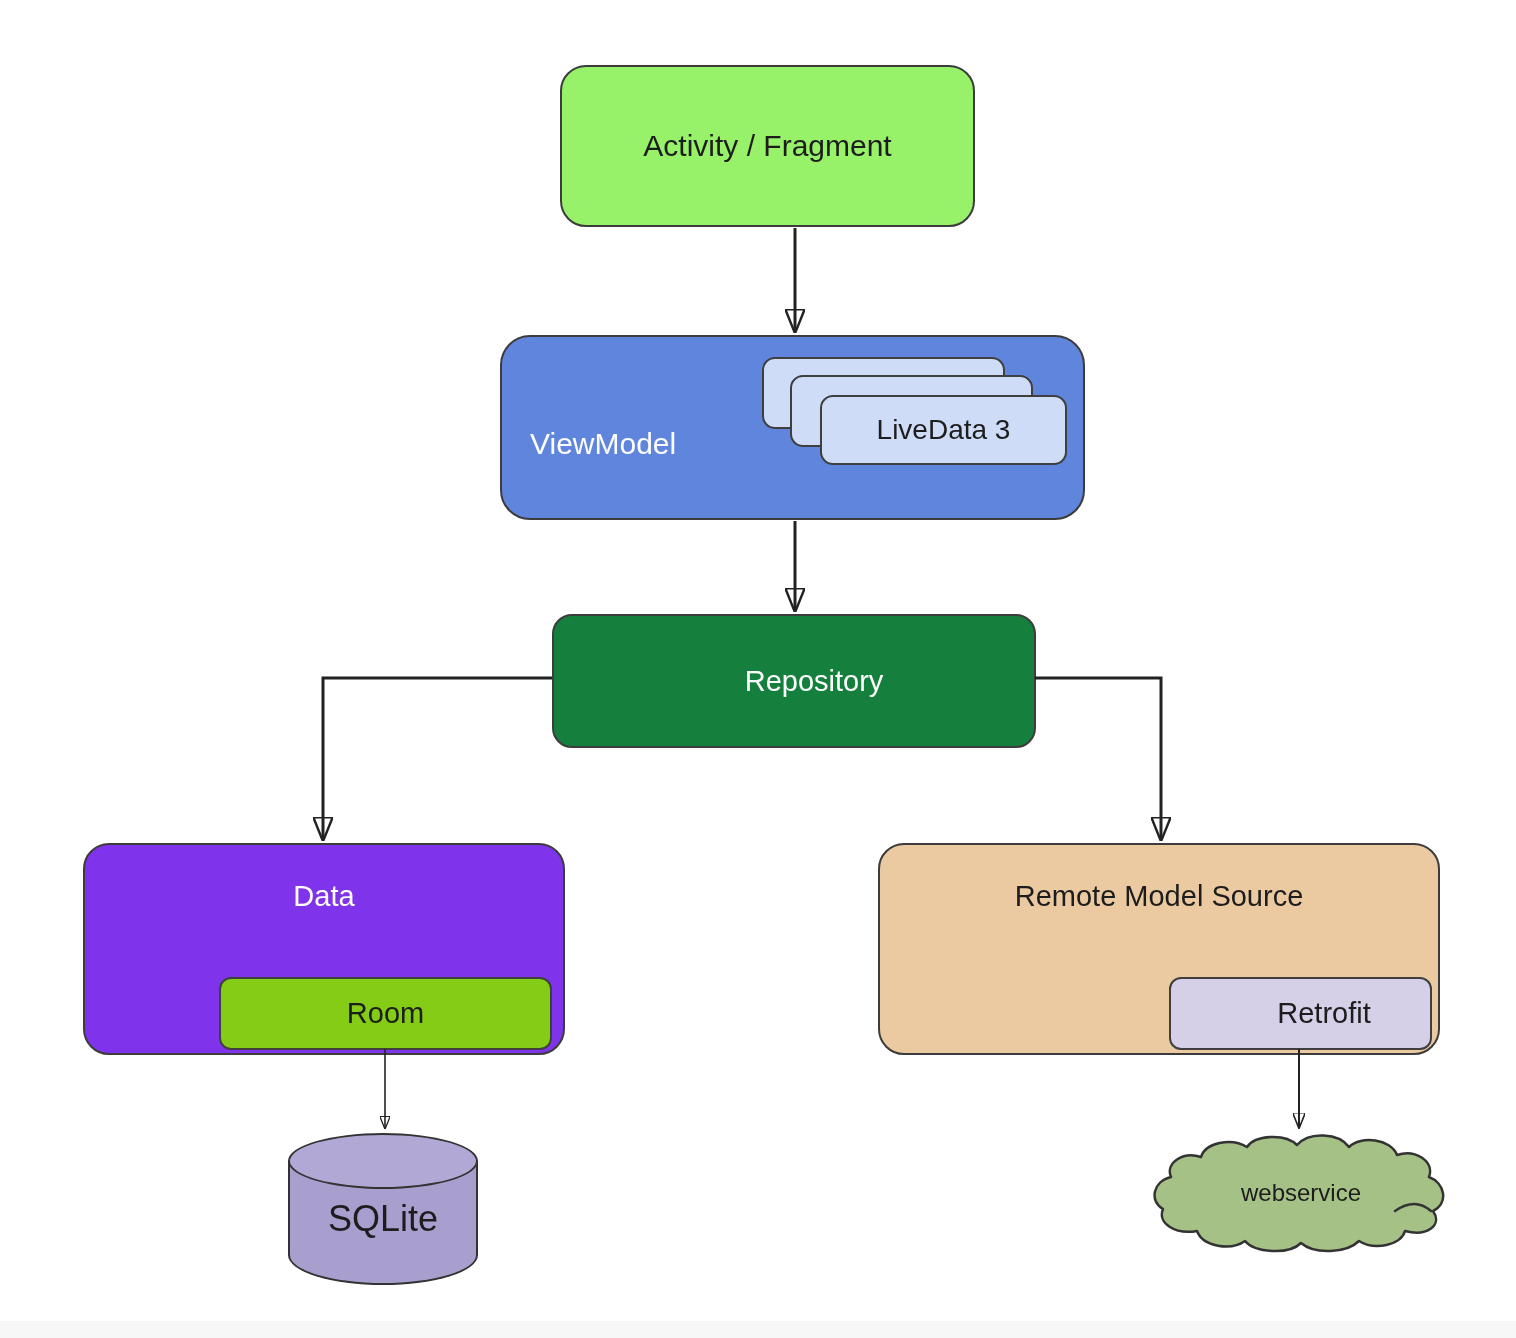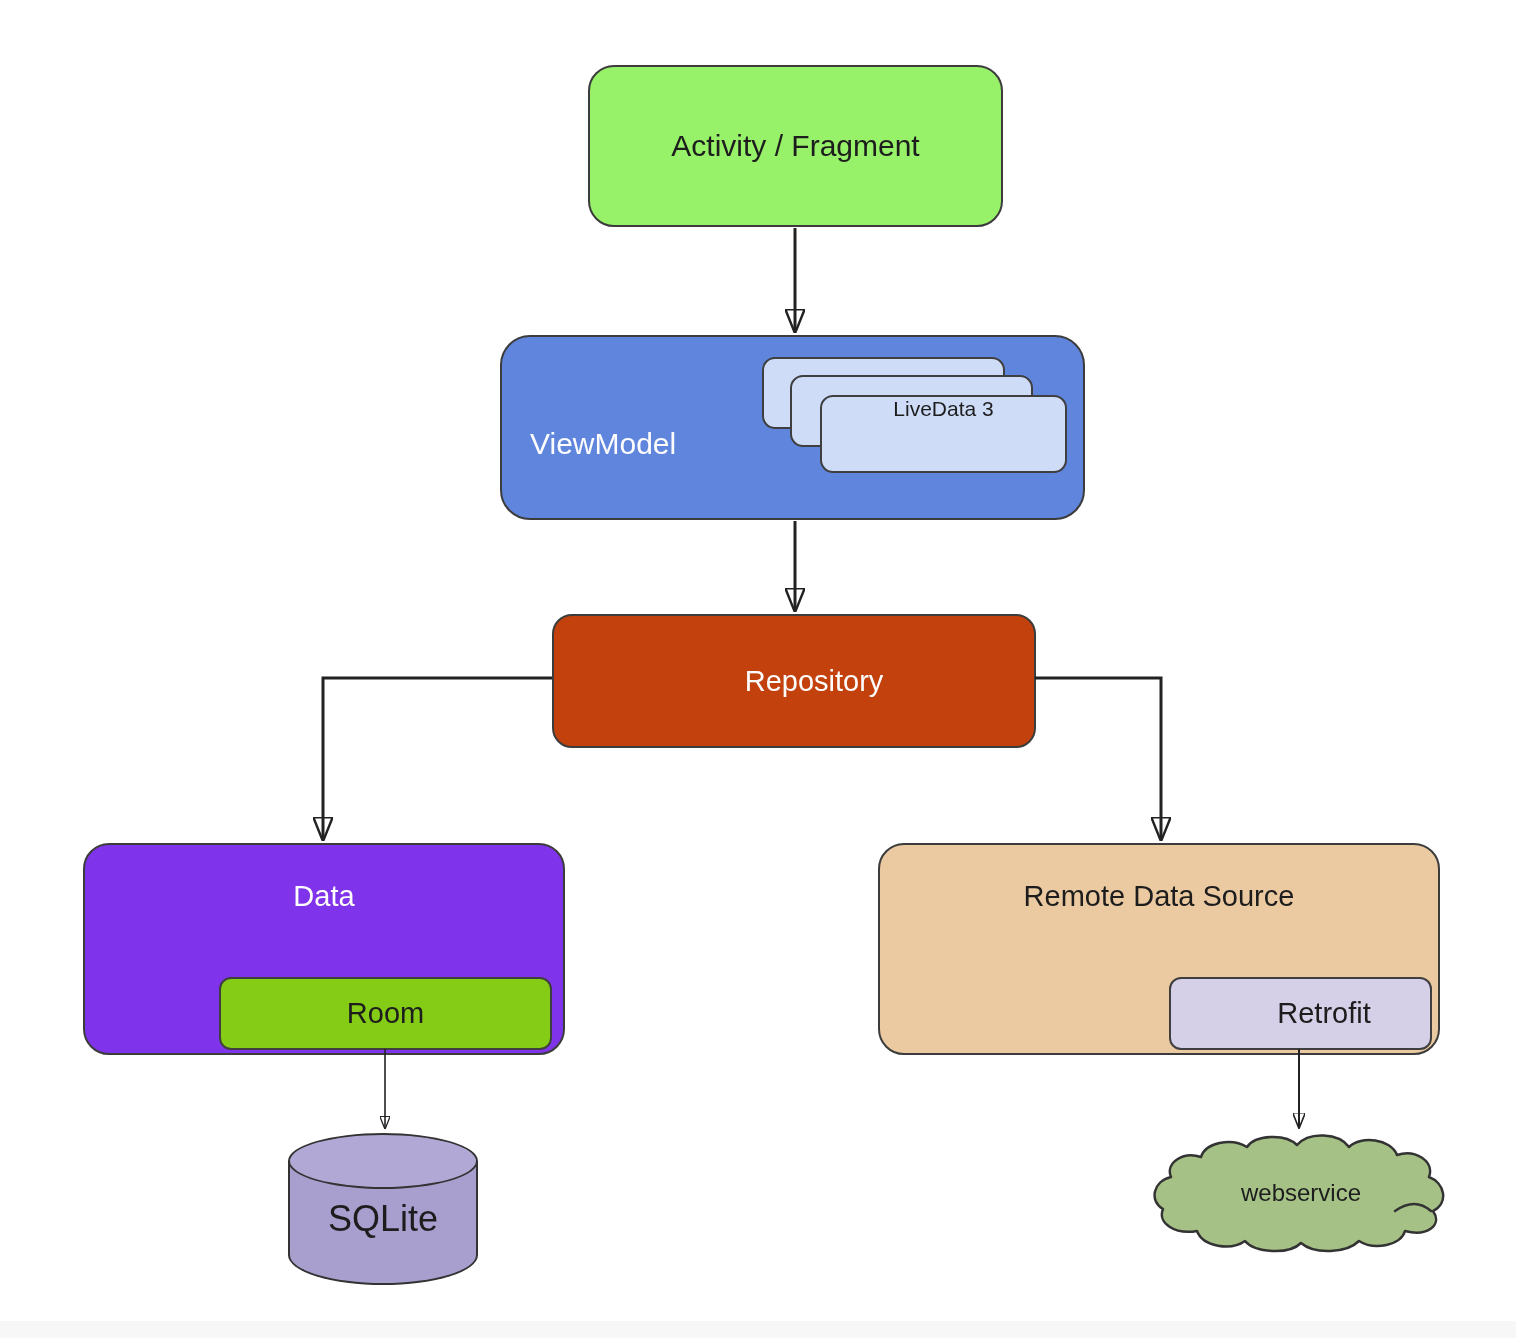--- a/index.html
+++ b/index.html
@@ -5,33 +5,33 @@
   html,body{margin:0;padding:0;background:#ffffff;}
   .canvas{
     position:relative;width:1516px;height:1338px;background:#ffffff;overflow:hidden;
     font-family:"Liberation Sans","DejaVu Sans",sans-serif;
   }
   .node{position:absolute;box-sizing:border-box;border:2px solid #3c3c3c;}
   .lbl-dark{color:#1d1d1d;}
   .lbl-light{color:#fdfdfd;}
 
   
-  .activity{left:588px;top:65px;width:415px;height:162px;border-radius:26px;
+  .activity{left:560px;top:65px;width:415px;height:162px;border-radius:26px;
     display:flex;align-items:center;justify-content:center;font-size:30px;}
 
   
   .viewmodel{left:500px;top:335px;width:585px;height:185px;border-radius:30px;}
   .vm-label{position:absolute;left:28px;top:16px;height:100%;display:flex;align-items:center;
     font-size:30px;}
   .card{position:absolute;box-sizing:border-box;border:2px solid #3f3f3f;border-radius:13px;
     width:243px;height:72px;}
   .card-back{left:260px;top:20px;}
   .card-mid{left:288px;top:38px;}
-  .card-front{left:318px;top:58px;width:247px;height:78px;
-    display:flex;align-items:flex-start;justify-content:center;font-size:21px;}
+  .card-front{left:318px;top:58px;width:247px;height:70px;
+    display:flex;align-items:center;justify-content:center;font-size:28px;}
 
   
   .repository{left:552px;top:614px;width:484px;height:134px;border-radius:20px;
     display:flex;align-items:center;justify-content:center;font-size:29px;}
 
   
   .model{left:83px;top:843px;width:482px;height:212px;border-radius:26px;}
   .model-label{position:absolute;top:35px;left:0;width:100%;text-align:center;font-size:29px;}
   .room{position:absolute;left:134px;top:132px;width:333px;height:73px;border-radius:12px;
     border:2px solid #3f3f3f;box-sizing:border-box;
@@ -78,33 +78,33 @@
 
   <div class="node viewmodel" style="background-color: rgb(95, 133, 220);">
     <div class="vm-label lbl-light">ViewModel</div>
     <div class="card card-back" style="background-color: rgb(206, 220, 248);"></div>
     <div class="card card-mid" style="background-color: rgb(206, 220, 248);"></div>
     <div class="card card-front lbl-dark" style="background-color: rgb(206, 220, 248);">
       <span>LiveData 3</span>
     </div>
   </div>
 
-  <div class="node repository lbl-light" style="background-color: #c2410c; padding-left: 40px;">
+  <div class="node repository lbl-light" style="background-color: #15803d; padding-left: 40px;">
     <span>Repository</span>
   </div>
 
   <div class="node model" style="background-color: rgb(127, 51, 234);">
     <div class="model-label lbl-light">Data</div>
     <div class="room lbl-dark" style="background-color: #84cc16;">
       <span>Room</span>
     </div>
   </div>
 
   <div class="node remote" style="background-color: rgb(236, 202, 161);">
-    <div class="remote-label lbl-dark">Remote Data Source</div>
+    <div class="remote-label lbl-dark">Remote Model Source</div>
     <div class="retrofit lbl-dark" style="background-color: rgb(213, 207, 231);">
       <span>Retrofit</span>
     </div>
   </div>
 
   <div class="cylinder">
     <div class="cyl-top" style="background-color: rgb(177, 168, 213);"></div>
     <div class="cyl-body lbl-dark" style="background-color: rgb(169, 159, 207);">
       <span>SQLite</span>
     </div>

